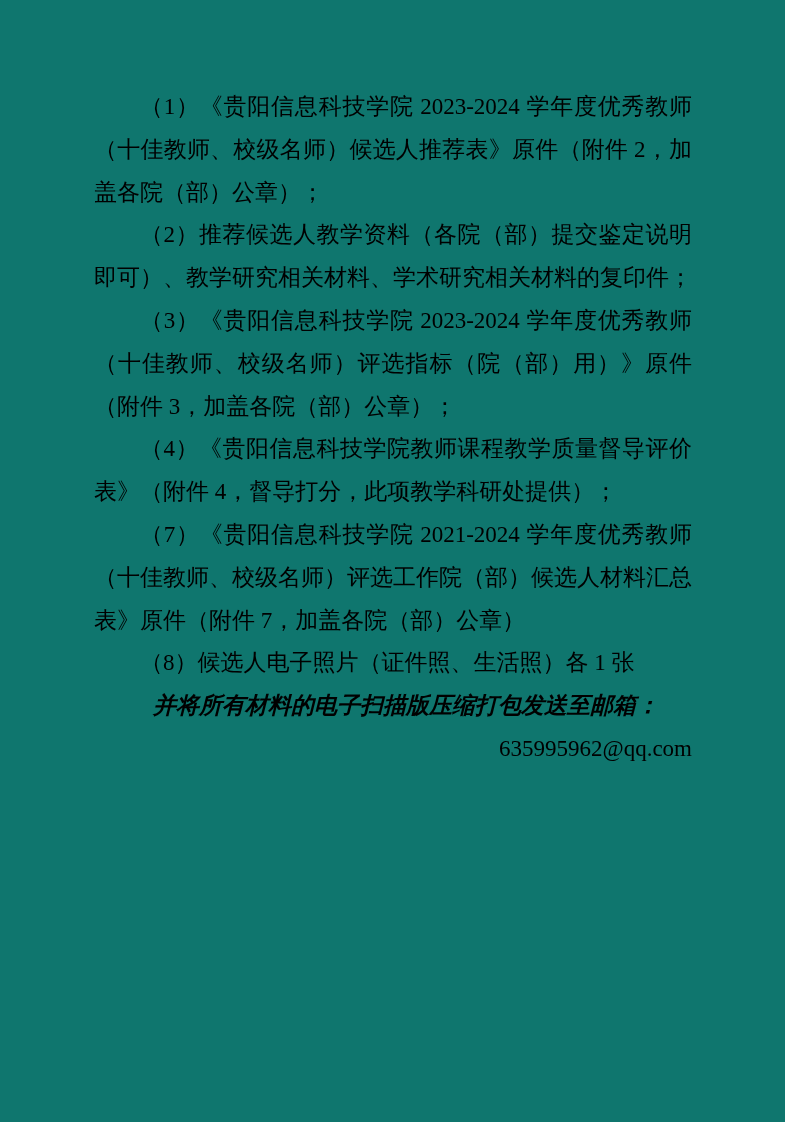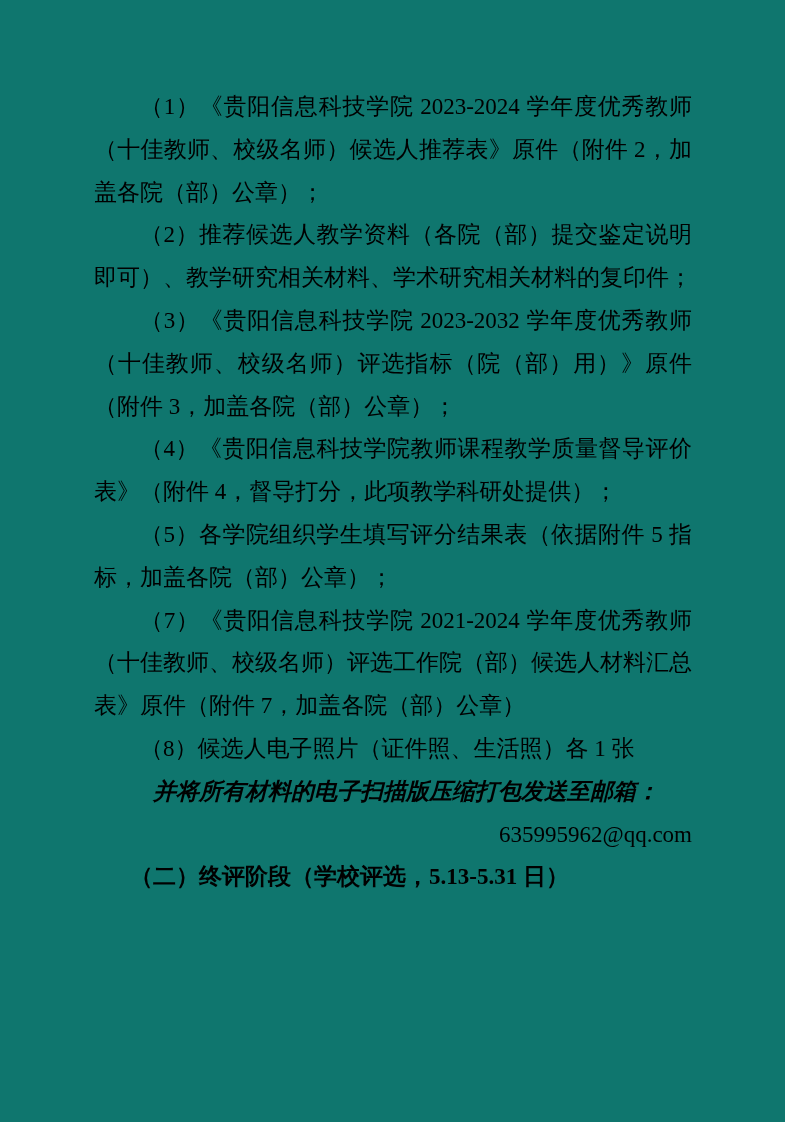--- a/index.html
+++ b/index.html
@@ -41,21 +41,19 @@
     text-indent: 36px;
     text-align: left;
   }
 </style>
 </head>
 <body>
 
 <div class="page">
   <p class="para body">（1）《贵阳信息科技学院 2023-2024 学年度优秀教师（十佳教师、校级名师）候选人推荐表》原件（附件 2，加盖各院（部）公章）；</p>
   <p class="para body">（2）推荐候选人教学资料（各院（部）提交鉴定说明即可）、教学研究相关材料、学术研究相关材料的复印件；</p>
-  <p class="para body">（3）《贵阳信息科技学院 2023-2032 学年度优秀教师（十佳教师、校级名师）评选指标（院（部）用）》原件（附件 3，加盖各院（部）公章）；</p>
+  <p class="para body">（3）《贵阳信息科技学院 2023-2024 学年度优秀教师（十佳教师、校级名师）评选指标（院（部）用）》原件（附件 3，加盖各院（部）公章）；</p>
   <p class="para body">（4）《贵阳信息科技学院教师课程教学质量督导评价表》（附件 4，督导打分，此项教学科研处提供）；</p>
-  <p class="para body">（5）各学院组织学生填写评分结果表（依据附件 5 指标，加盖各院（部）公章）；</p>
   <p class="para body">（7）《贵阳信息科技学院 2021-2024 学年度优秀教师（十佳教师、校级名师）评选工作院（部）候选人材料汇总表》原件（附件 7，加盖各院（部）公章）</p>
   <p class="para body">（8）候选人电子照片（证件照、生活照）各 1 张</p>
   <p class="para bold">并将所有材料的电子扫描版压缩打包发送至邮箱：</p>
   <p class="para email">635995962@qq.com</p>
-  <p class="para heading">（二）终评阶段（学校评选，5.13-5.31 日）</p>
 </div>
 
 </body></html>

